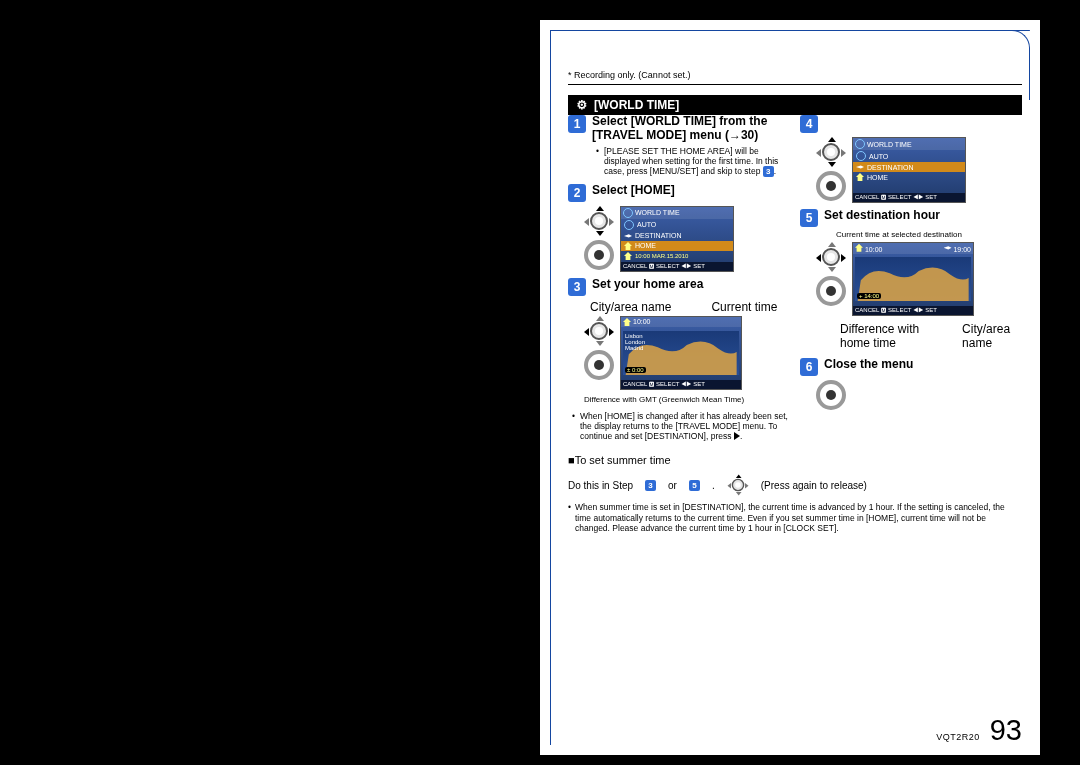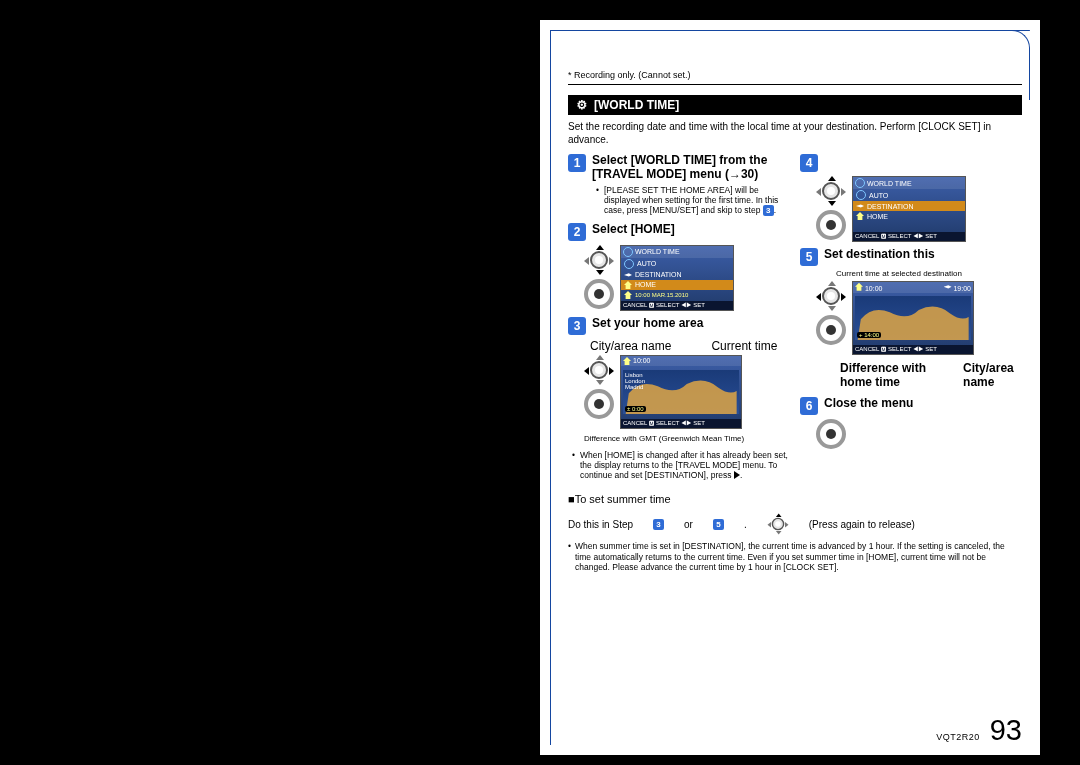--- a/index.html
+++ b/index.html
@@ -118,21 +118,21 @@
   .lcd .ico-plane{ background:#fff; clip-path: polygon(0 50%,60% 30%,100% 50%,60% 70%);}
   .lcd .ico-home{ background:#ff8; clip-path: polygon(50% 0,100% 50%,80% 50%,80% 100%,20% 100%,20% 50%,0 50%);}
   .lcd .btm{ position:absolute; bottom:0; left:0; right:0; background:#0a1530; font-size:6px; padding:1px 2px;}
   .map { position:absolute; left:2px; right:2px; top:14px; bottom:14px; background:linear-gradient(#1a3a78,#294f97); overflow:hidden;}
   .map svg{ position:absolute; inset:0;}
   .map .label-top{position:absolute; font-size:6px;}
   .map .tag{ position:absolute; background:#000; color:#ff8; font-size:6px; padding:0 2px; border-radius:2px;}
   .callout {font-size:8px; margin:2px 0 0 16px; line-height:1.1;}
   .callout-cols{display:flex; gap:40px; font-size:12px; margin-left:22px;}
   .subhead { font-weight:normal; font-size:11px; margin:10px 0 8px 0;}
-  .summer-row {font-size:10px; display:flex; align-items:center; gap:20px;}
+  .summer-row {font-size:10px; display:flex; align-items:center; gap:12px;}
   .footer-note{ font-size:8.5px; line-height:1.2; margin-top:6px; display:flex; gap:4px;}
   .page-foot {
     position:absolute; right:18px; bottom:8px; display:flex; align-items:baseline; gap:10px;
   }
   .page-foot .code{font-size:9px; letter-spacing:0.5px;}
   .page-foot .num{font-size:29px;}
 </style>
 </head>
 <body>
 
@@ -144,21 +144,20 @@
 
   <div class="content">
     <div class="footnote-top">* Recording only. (Cannot set.)</div>
     <div class="rule-under"></div>
 
     <div class="section-bar">
       <span class="gear">⚙</span>
       <span>[WORLD TIME]</span>
     </div>
 
-    <div class="intro">Set the recording date and time with the local time at your destination. Perform [CLOCK SET] in advance.</div>
 
     <div class="two-col">
 
       <div class="col">
 
         <div class="step">
           <div class="step-num">1</div>
           <div class="step-body">
             <div class="step-title">Select [WORLD TIME] from the [TRAVEL MODE] menu (→30)</div>
             <div class="bullet">
@@ -304,21 +303,21 @@
                 <span class="ico-home"></span>
                 <span>HOME</span>
               </div>
             <div class="btm">CANCEL 🅼 SELECT ◀▶ SET</div>
           </div>
         </div>
 
         <div class="step">
           <div class="step-num">5</div>
           <div class="step-body">
-              <div class="step-title">Set destination this</div>
+              <div class="step-title">Set destination hour</div>
             </div>
         </div>
         <div class="callout" style="margin-left:36px;">Current time at selected destination</div>
         <div class="controls-row">
           <div style="display:flex; flex-direction:column; gap:4px;">
             <div class="dpad lr">
                 <span class="arr up"></span>
                 <span class="arr dn"></span>
                 <span class="arr lf"></span>
                 <span class="arr rt"></span>
@@ -336,21 +335,21 @@
             </div>
             <div class="map">
               <svg viewBox="0 0 100 40" preserveAspectRatio="none">
                   <path d="M5 20 Q15 8 30 14 Q45 22 55 12 Q70 5 82 15 Q92 22 98 18 L98 40 L2 40 Z" fill="#d4a048" opacity="0.9"></path>
                 </svg>
               <div class="tag" style="left:2px; bottom:2px;">+ 14:00</div>
             </div>
             <div class="btm">CANCEL 🅼 SELECT ◀▶ SET</div>
           </div>
         </div>
-        <div class="callout-cols" style="margin-left:40px; gap:20px;font-weight:bold;">
+        <div class="callout-cols" style="margin-left:40px; gap:20px;">
           <span>Difference with home time</span>
           <span>City/area name</span>
         </div>
 
         <div class="step" style="margin-top:8px;">
           <div class="step-num">6</div>
           <div class="step-body">
               <div class="step-title">Close the menu</div>
             </div>
         </div>

